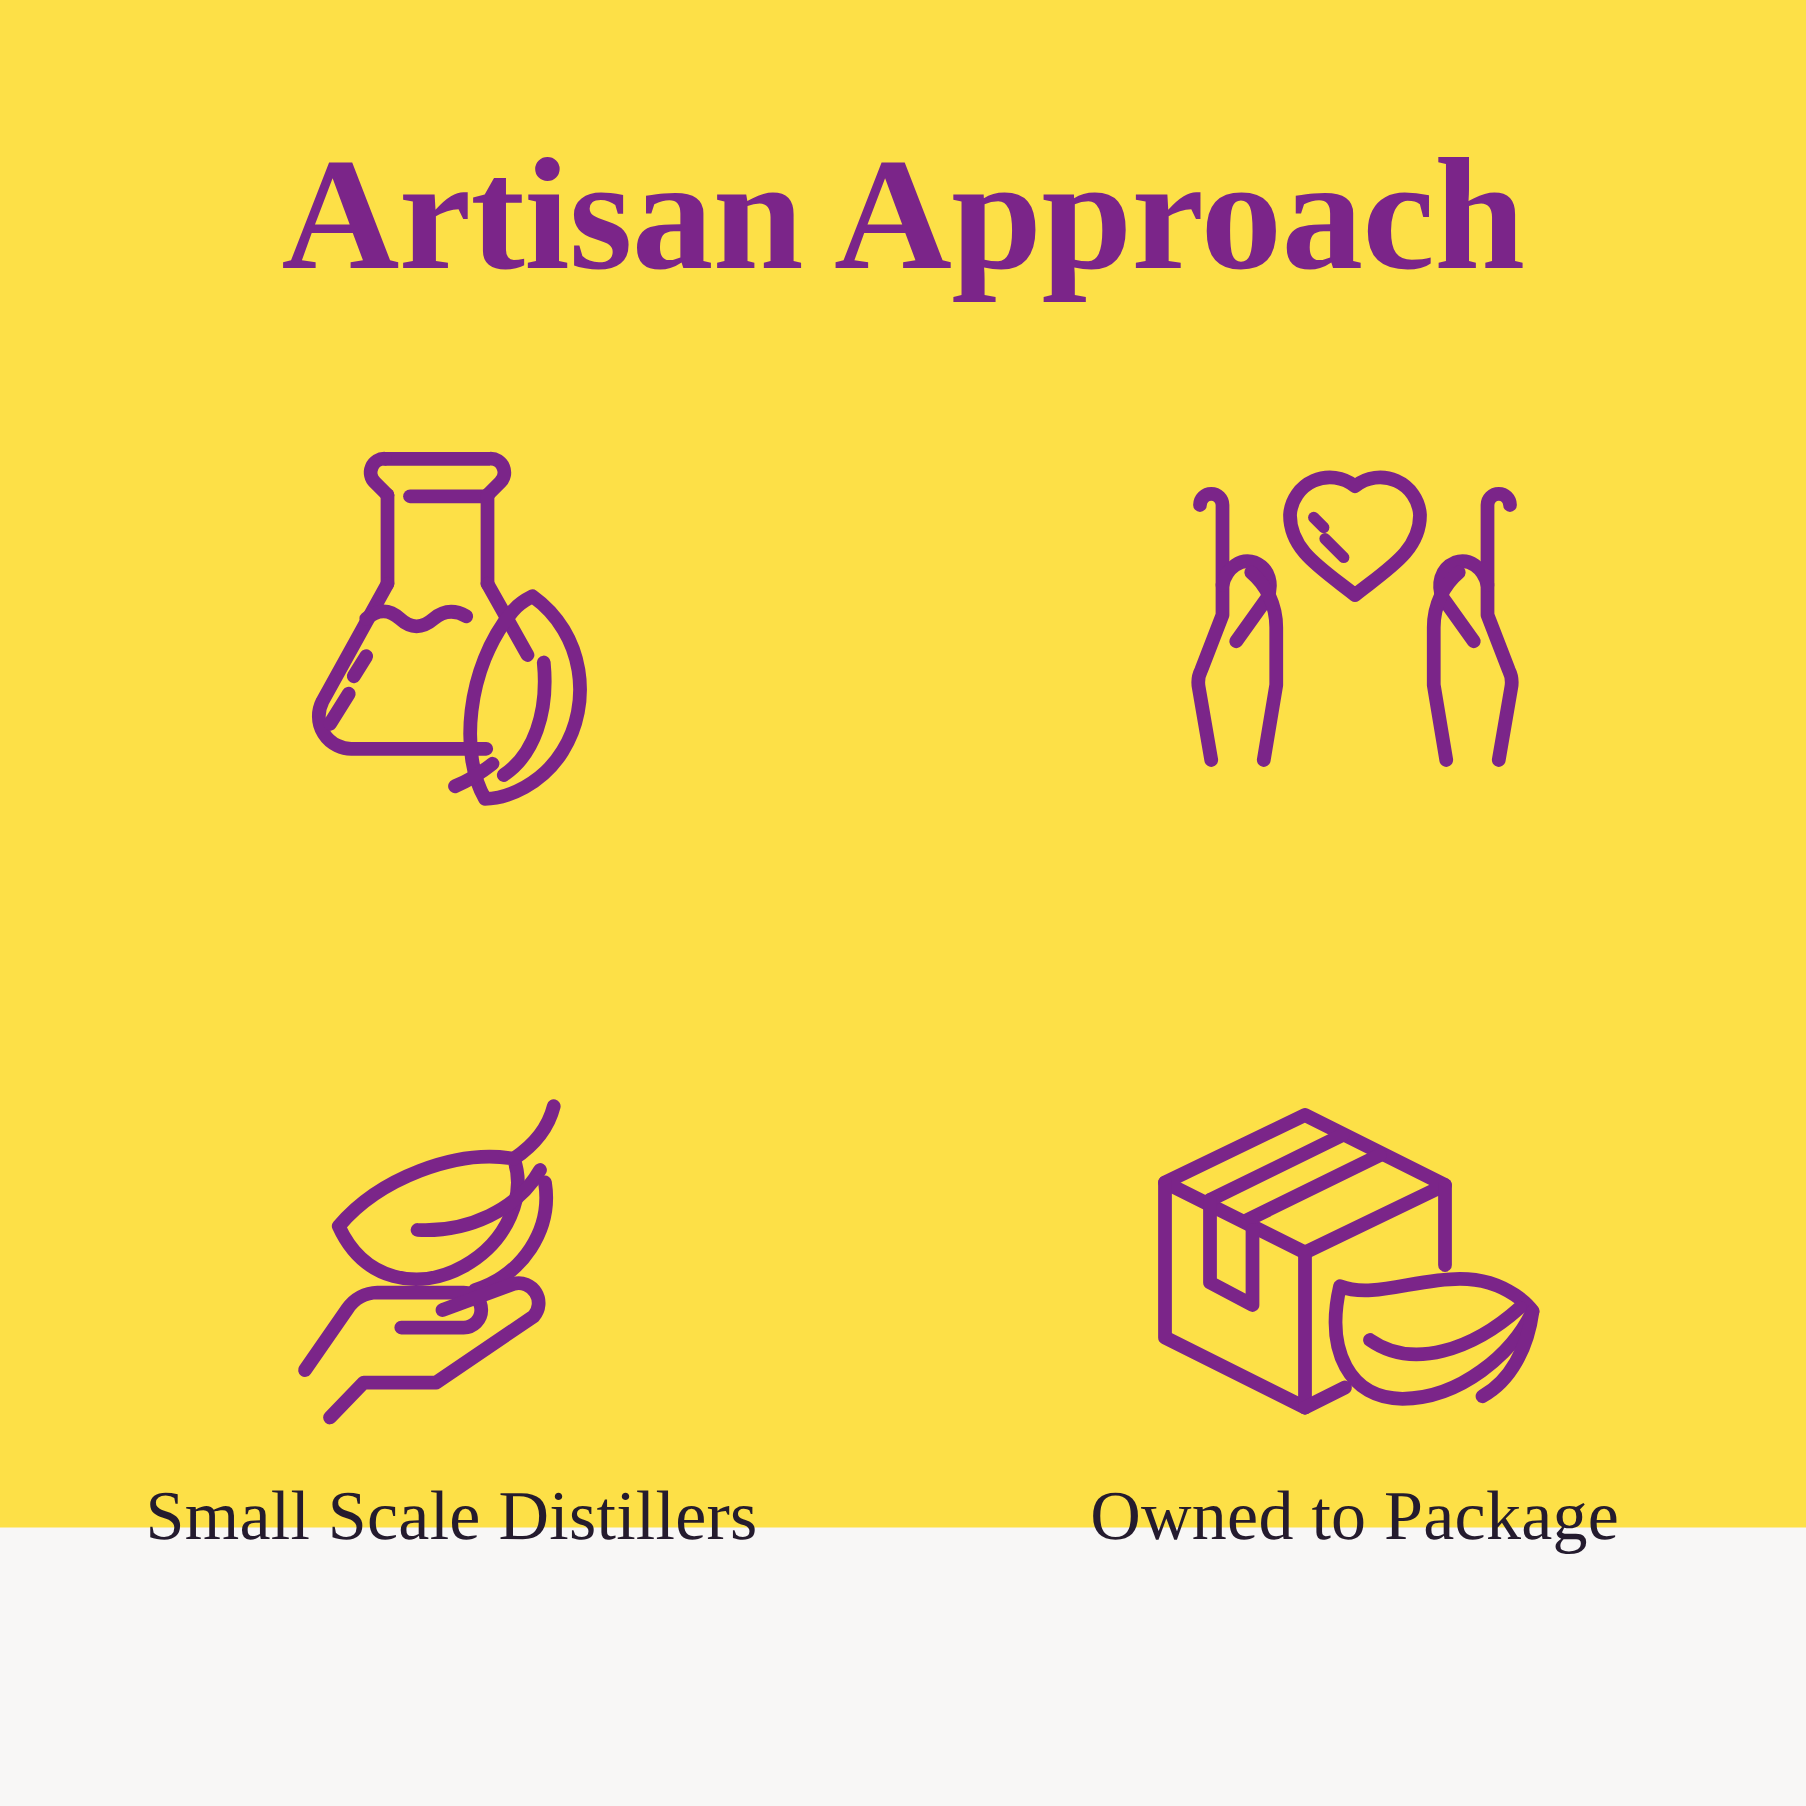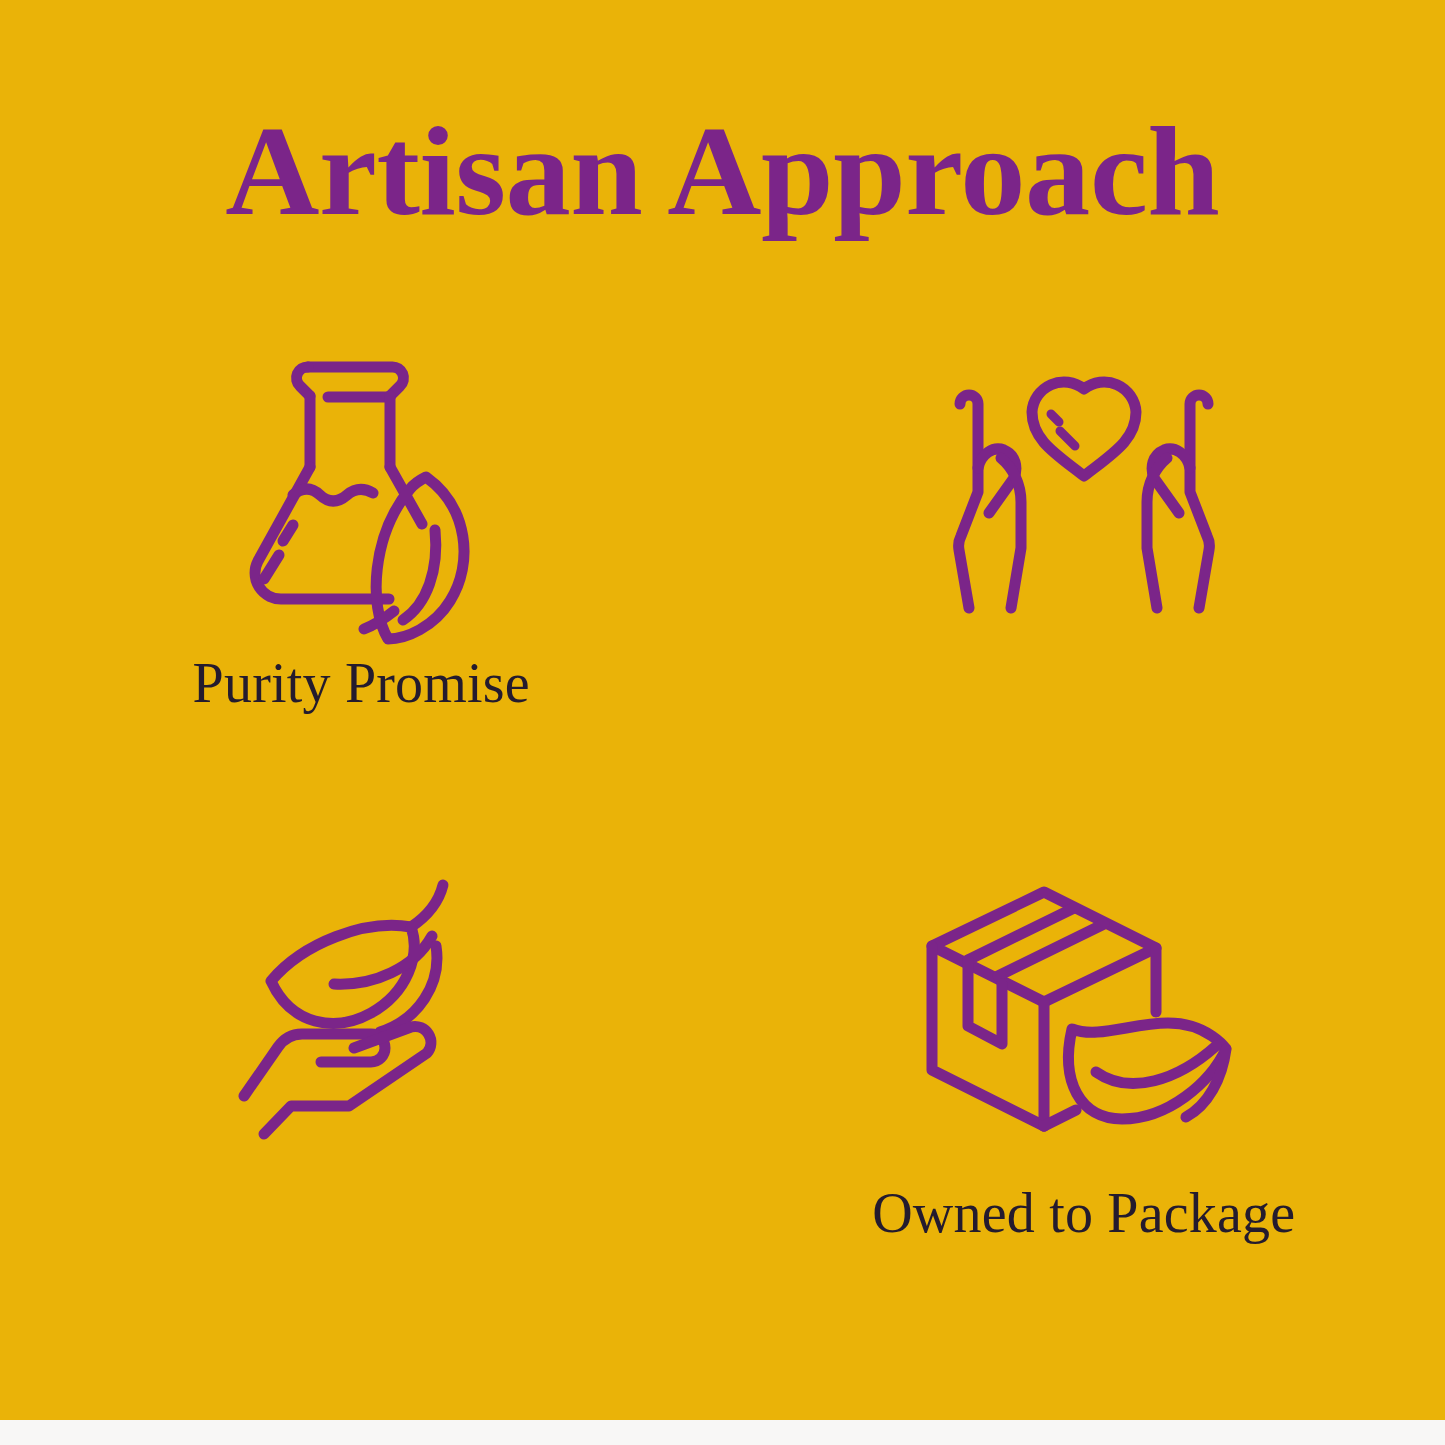--- a/index.html
+++ b/index.html
@@ -10,22 +10,22 @@
     width: 1445px;
     height: 1445px;
     background: #f8f7f6;
     font-family: "Liberation Serif", "DejaVu Serif", serif;
     overflow: hidden;
   }
 
   .page {
     position: relative;
     width: 1445px;
-    height: 1420px;
-    background: #eab308;
+    height: 1222px;
+    background: #fde047;
     box-sizing: border-box;
   }
 
   
   .title-wrap {
     position: absolute;
     top: 104px;
     left: 0;
     width: 1445px;
     text-align: center;
@@ -143,21 +143,20 @@
                    c42 30 48 86 24 124
                    c-16 26 -44 38 -62 38
                    c-20 -34 -16 -104 22 -150
                    c4 -5 10 -9 16 -12 z"></path>
 
           <path class="st" stroke-width="11" d="M199 181 c4 40 -8 74 -32 90"></path>
 
           <path class="st" stroke-width="11" d="M158 262 c-10 8 -20 14 -30 18"></path>
         </svg>
       </div>
-      <div class="label">Purity Promise</div>
     </div>
 
     <div class="cell r1">
       <div class="icon-box">
         <svg width="290" height="262" viewBox="0 0 290 262" aria-hidden="true">
 
           <path class="st" stroke-width="11" d="M145 118
                    c-28 -22 -52 -36 -52 -64
                    a32 32 0 0 1 52 -23
                    a32 32 0 0 1 52 23
@@ -225,20 +224,21 @@
                    a14 14 0 0 1 0 28
                    L85 178"></path>
           <path class="st" stroke-width="11" d="M118 164
                    L175 143
                    a16 16 0 0 1 16 26
                    L113 222
                    L55 222
                    L28 250"></path>
         </svg>
       </div>
+      <div class="label">Small Scale Distillers</div>
     </div>
 
     <div class="cell r2">
       <div class="icon-box small">
         <svg width="320" height="250" viewBox="0 0 320 250" aria-hidden="true">
 
           <path class="st" stroke-width="11" d="M120 8 L232 64 L120 118 L8 62 Z"></path>
 
           <path class="st" stroke-width="11" d="M150 24 L44 76"></path>
 

